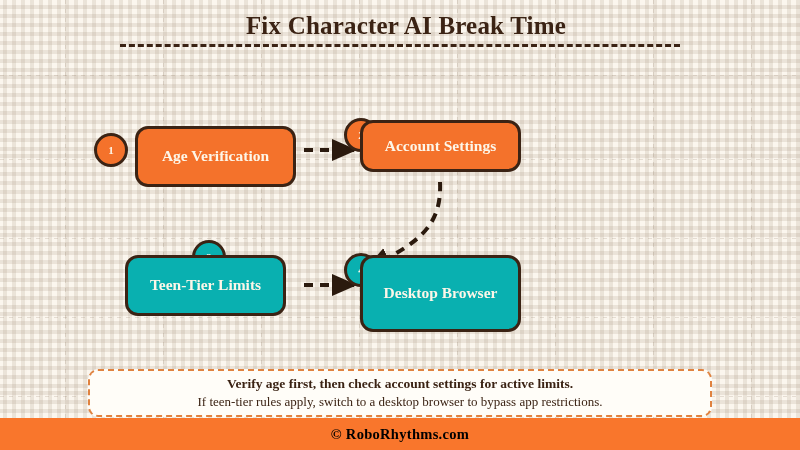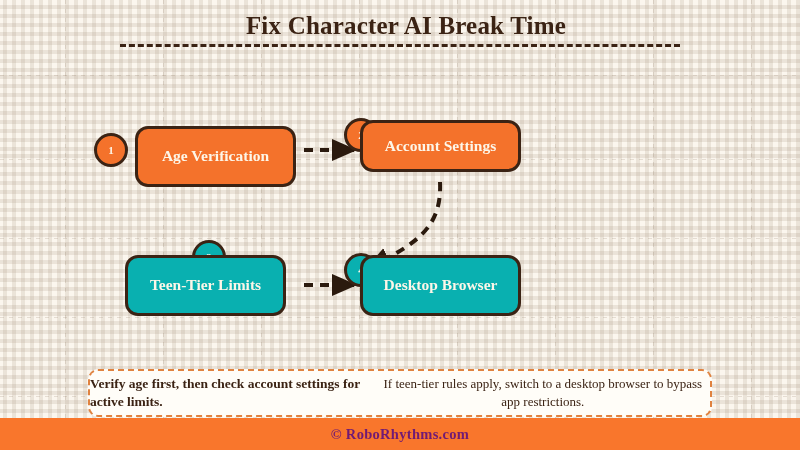--- a/index.html
+++ b/index.html
@@ -135,21 +135,21 @@
     position: absolute;
     left: 88px;
     top: 369px;
     width: 624px;
     height: 48px;
     box-sizing: border-box;
     border: 2px dashed #e0823f;
     border-radius: 10px;
     background: #fffdf8;
     display: flex;
-    flex-direction: row;
+    flex-direction: column;
     align-items: center;
     justify-content: center;
     z-index: 3;
   }
   #caption-line1 {
     font-size: 13.5px;
     font-weight: bold;
     color: #3b2314;
     font-family: "Liberation Serif", serif;
     line-height: 1.35;
@@ -169,21 +169,21 @@
     top: 418px;
     width: 800px;
     height: 32px;
     background: #f9762c;
     display: flex;
     align-items: center;
     justify-content: center;
     z-index: 5;
   }
   #footer-text {
-    color: #701a75;
+    color: #000000;
     font-size: 14.5px;
     font-weight: bold;
     font-family: "Liberation Serif", serif;
     letter-spacing: 0.3px;
   }
 </style>
 </head>
 <body>
 
 <div id="canvas">
@@ -237,21 +237,21 @@
   </div>
 
   <div class="node orange" style="left:360px; top:120px; width:161px; height:52px;">
     <span class="node-label">Account Settings</span>
   </div>
 
   <div class="node teal" style="left:125px; top:255px; width:161px; height:61px;">
     <span class="node-label">Teen-Tier Limits</span>
   </div>
 
-  <div class="node teal" style="left:360px; top:255px; width:161px; height:61px;">
+  <div class="node teal" style="left:360px; top:255px; width:161px; height:77px;">
     <span class="node-label">Desktop Browser</span>
   </div>
 
   <div id="caption-box">
     <div id="caption-line1">Verify age first, then check account settings for active limits.</div>
     <div id="caption-line2">If teen-tier rules apply, switch to a desktop browser to bypass app restrictions.</div>
   </div>
 
   <div id="footer">
     <span id="footer-text">© RoboRhythms.com</span>

